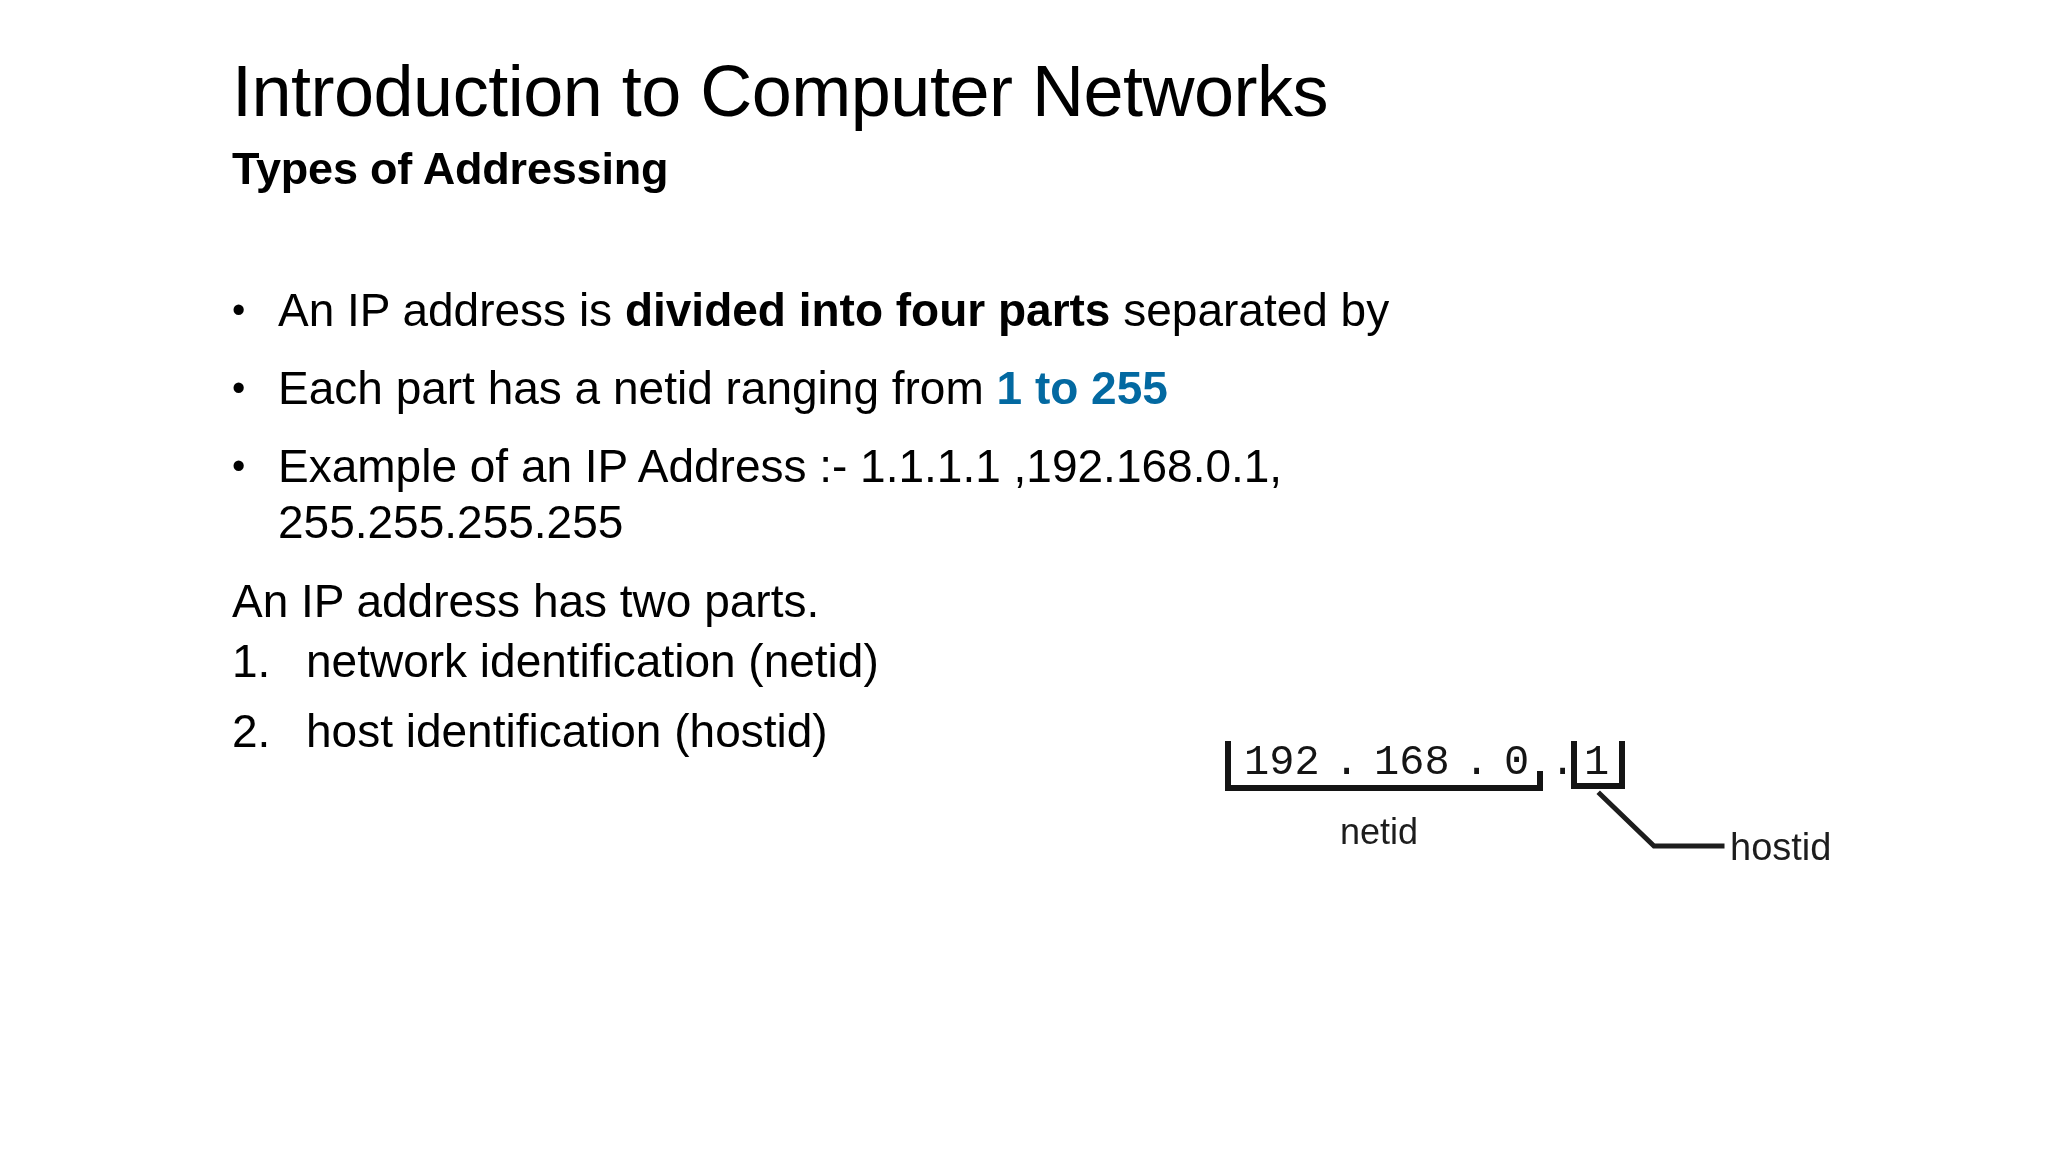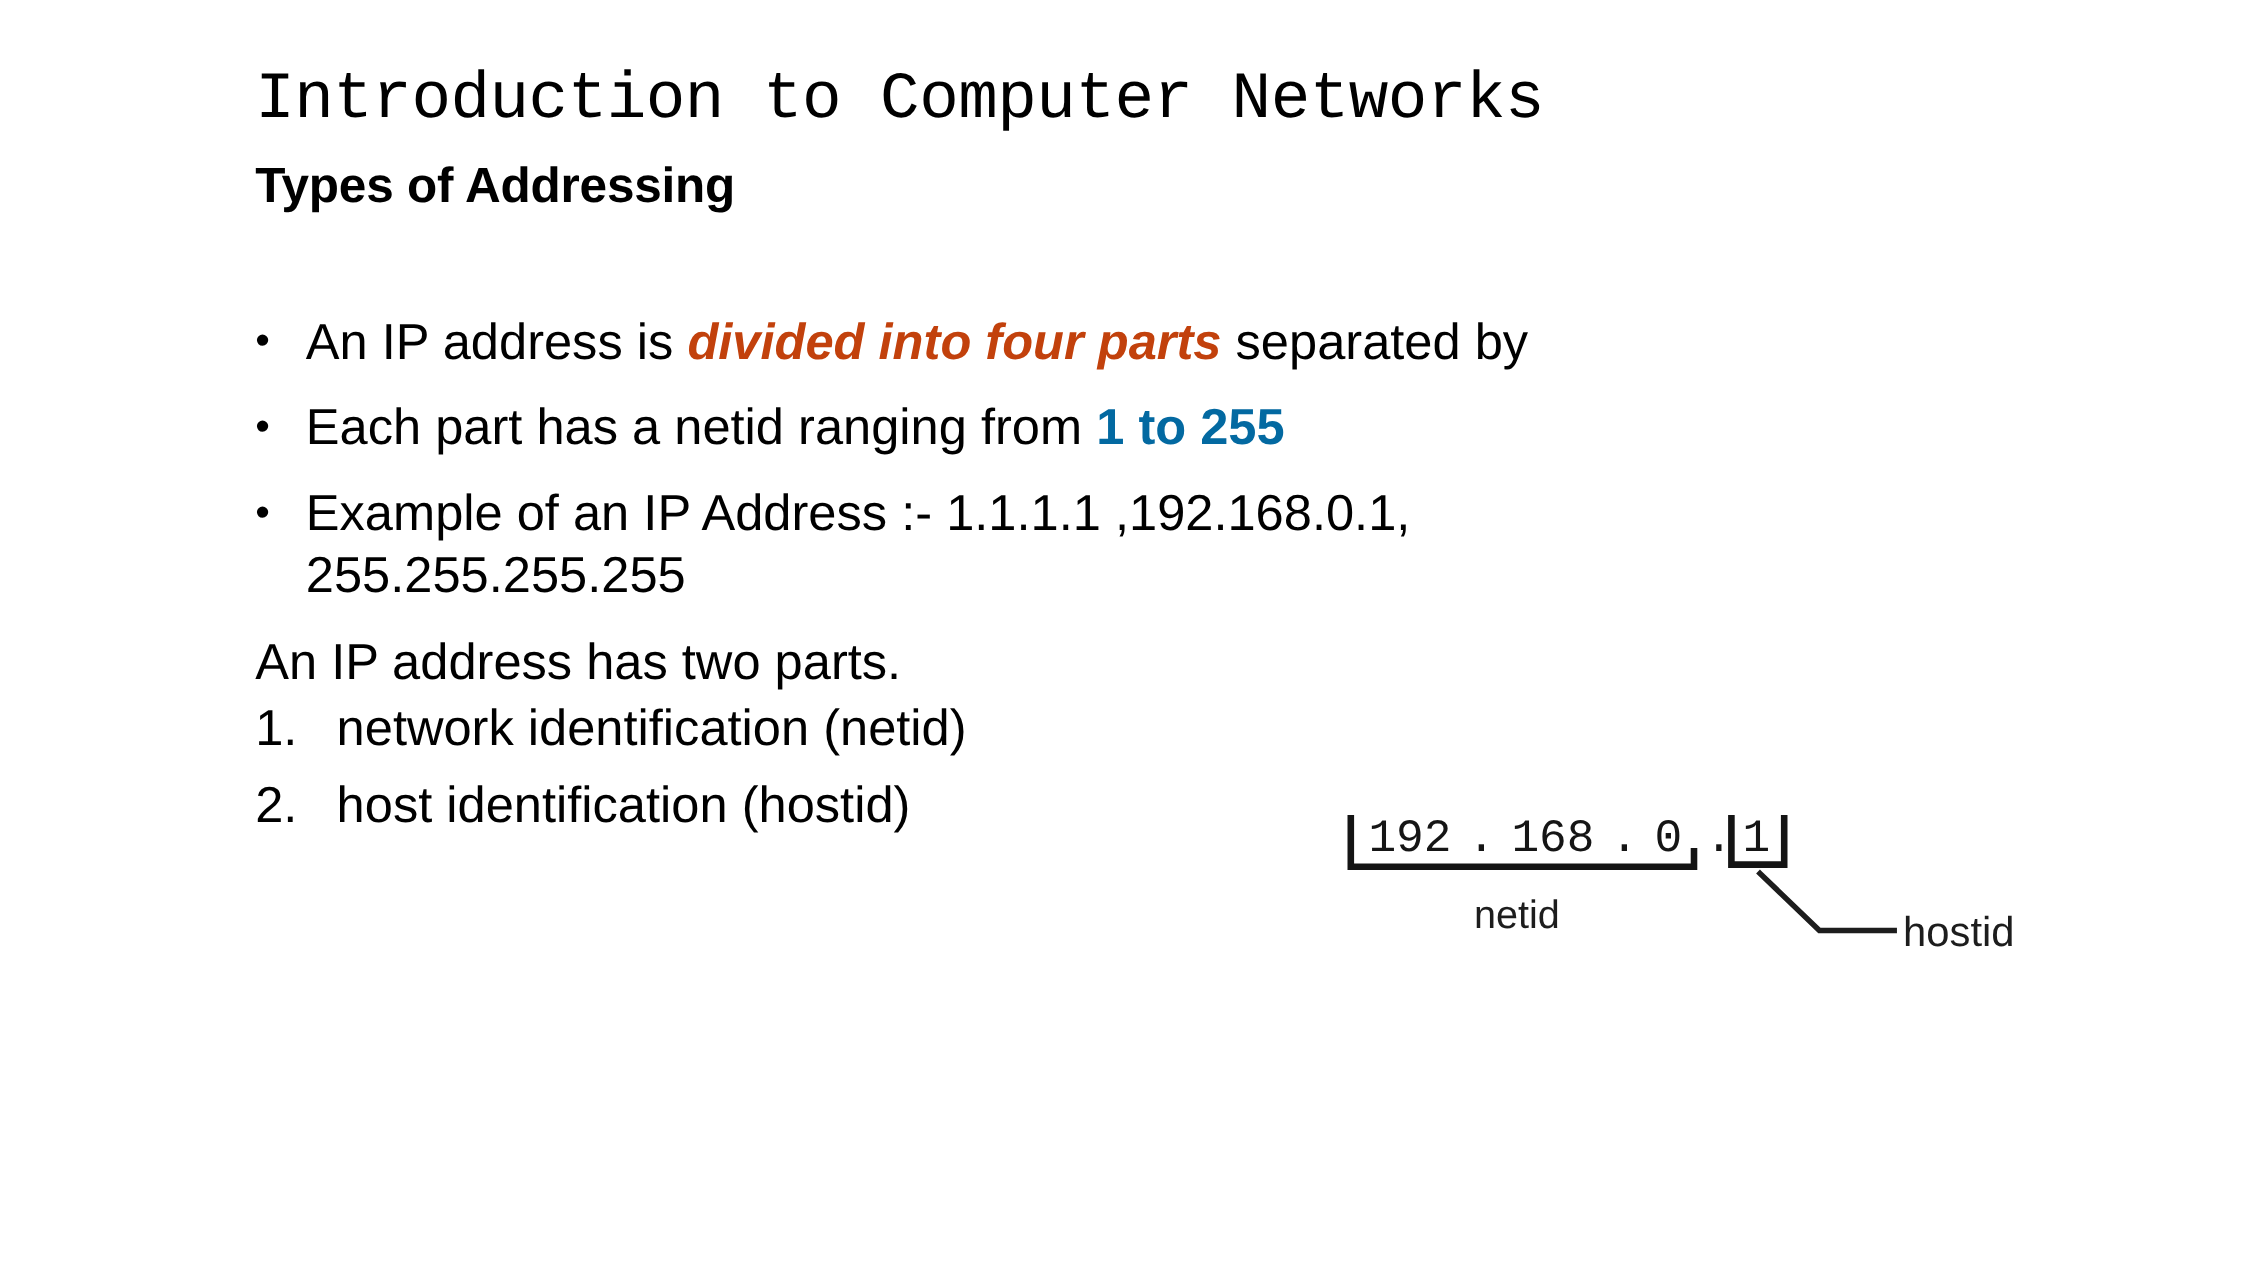--- a/index.html
+++ b/index.html
@@ -23,26 +23,25 @@
   }
 
   
   .title-block {
     position: absolute;
     left: 232px;
     top: 48px;
     width: 1600px;
   }
   .slide-title {
-    font-size: 60px;
+    font-size: 72px;
     line-height: 86px;
     font-weight: 400;
     letter-spacing: -0.5px;
     white-space: nowrap;
-    font-family: Liberation Mono, monospace;
   }
   .slide-subtitle {
     font-size: 45px;
     line-height: 66px;
     font-weight: 700;
     letter-spacing: -0.2px;
     margin-top: 2px;
   }
 
   
@@ -124,21 +123,21 @@
   <div class="title-block">
     <div class="slide-title">Introduction to Computer Networks</div>
     <div class="slide-subtitle">Types of Addressing</div>
   </div>
 
   <div class="body-block">
 
     <div class="bullet-row">
       <span class="bullet-mark">•</span>
       <span class="bullet-text">
-        <span>An IP address is </span><span class="accent" style="color: #c2410c; font-style: italic;">divided into four parts</span><span> separated by</span>
+        <span>An IP address is </span><span class="accent" style="color: #000000;">divided into four parts</span><span> separated by</span>
       </span>
     </div>
 
     <div class="bullet-row">
       <span class="bullet-mark">•</span>
       <span class="bullet-text">
         <span>Each part has a netid ranging from </span><span class="accent" style="color: #0369a1;">1 to 255</span><span></span>
       </span>
     </div>
 

